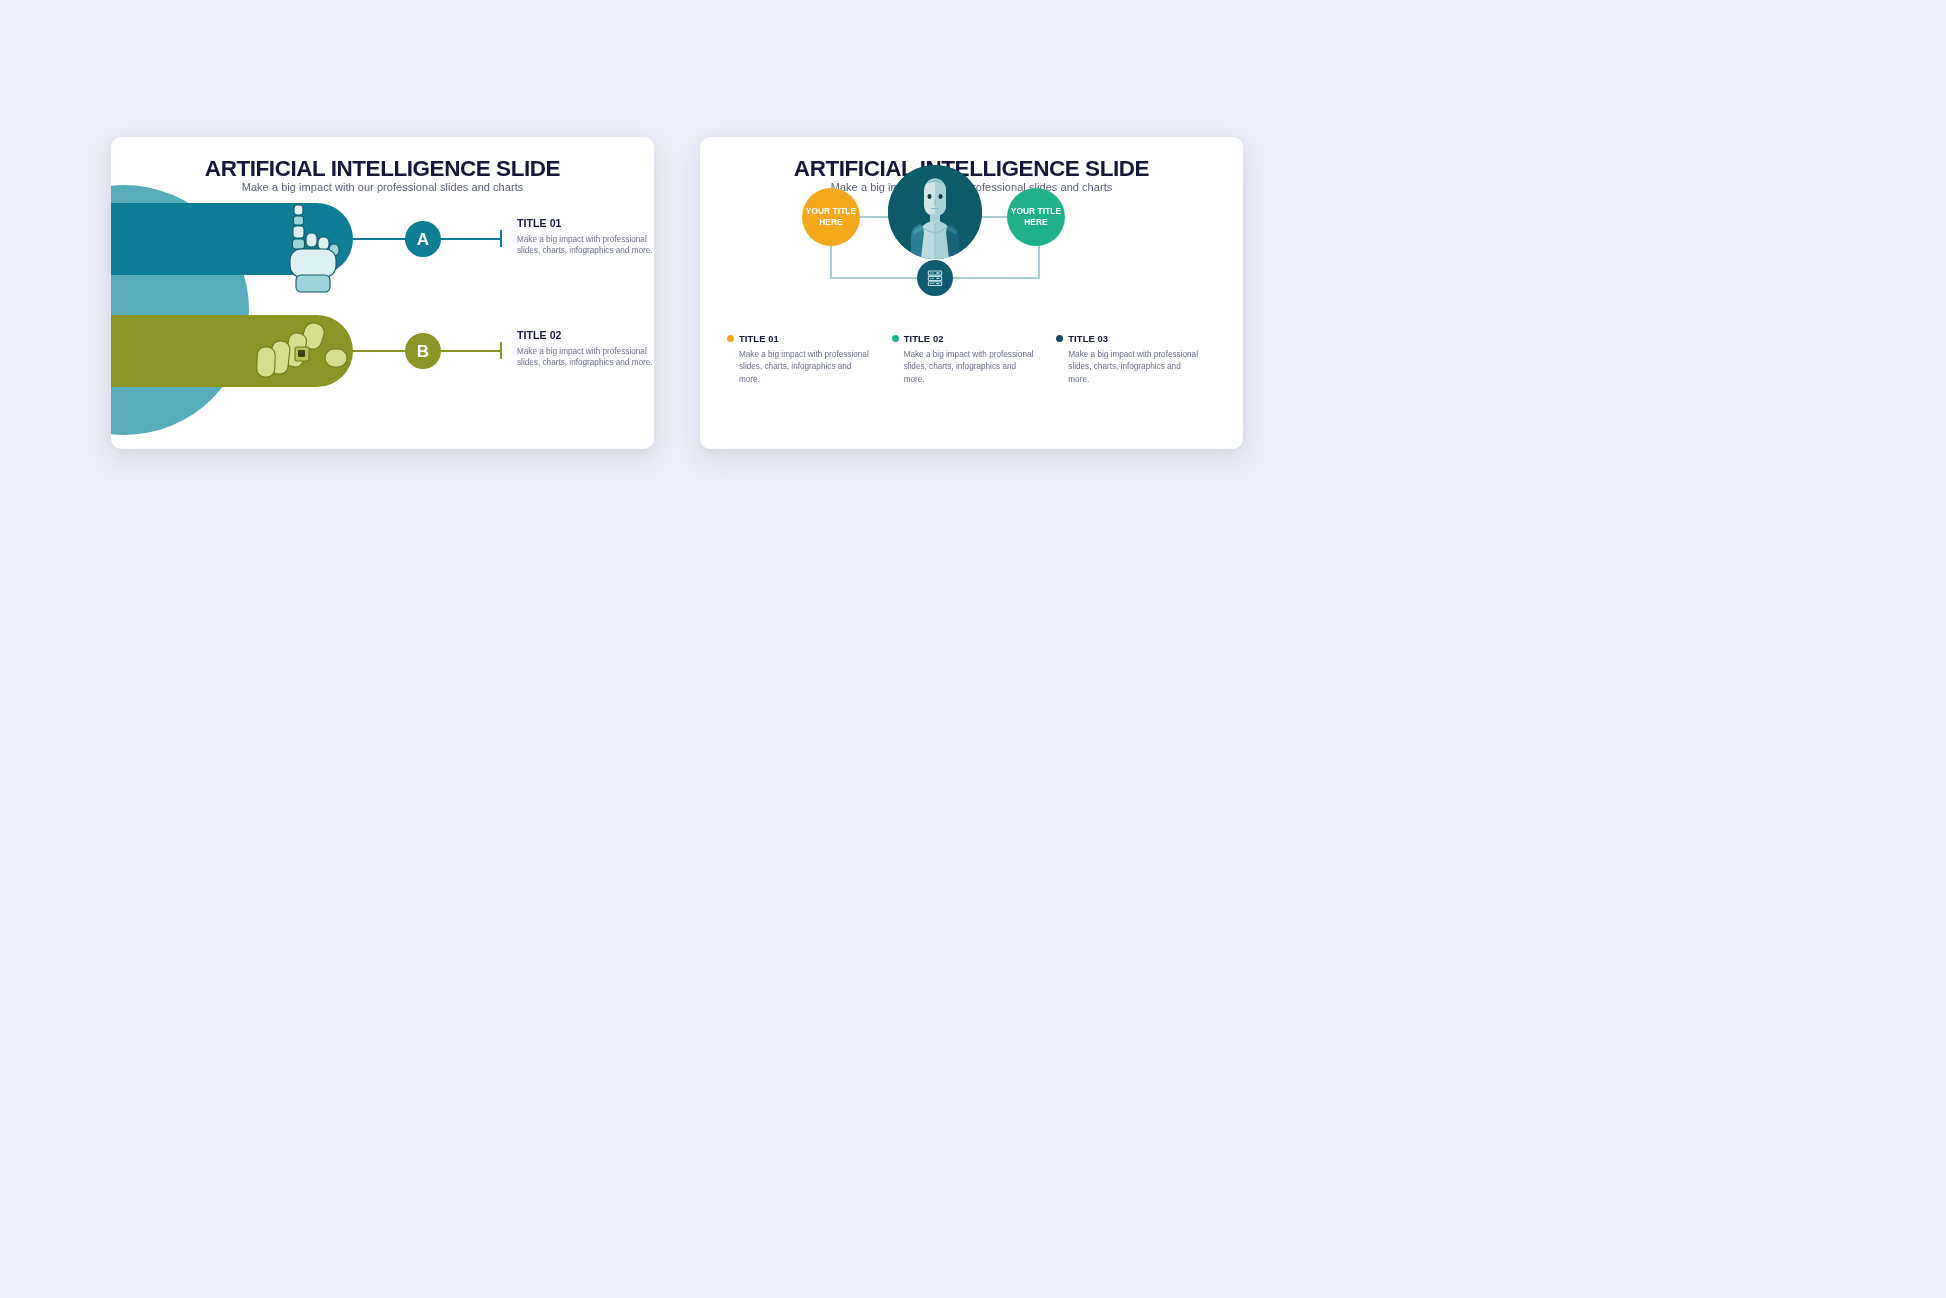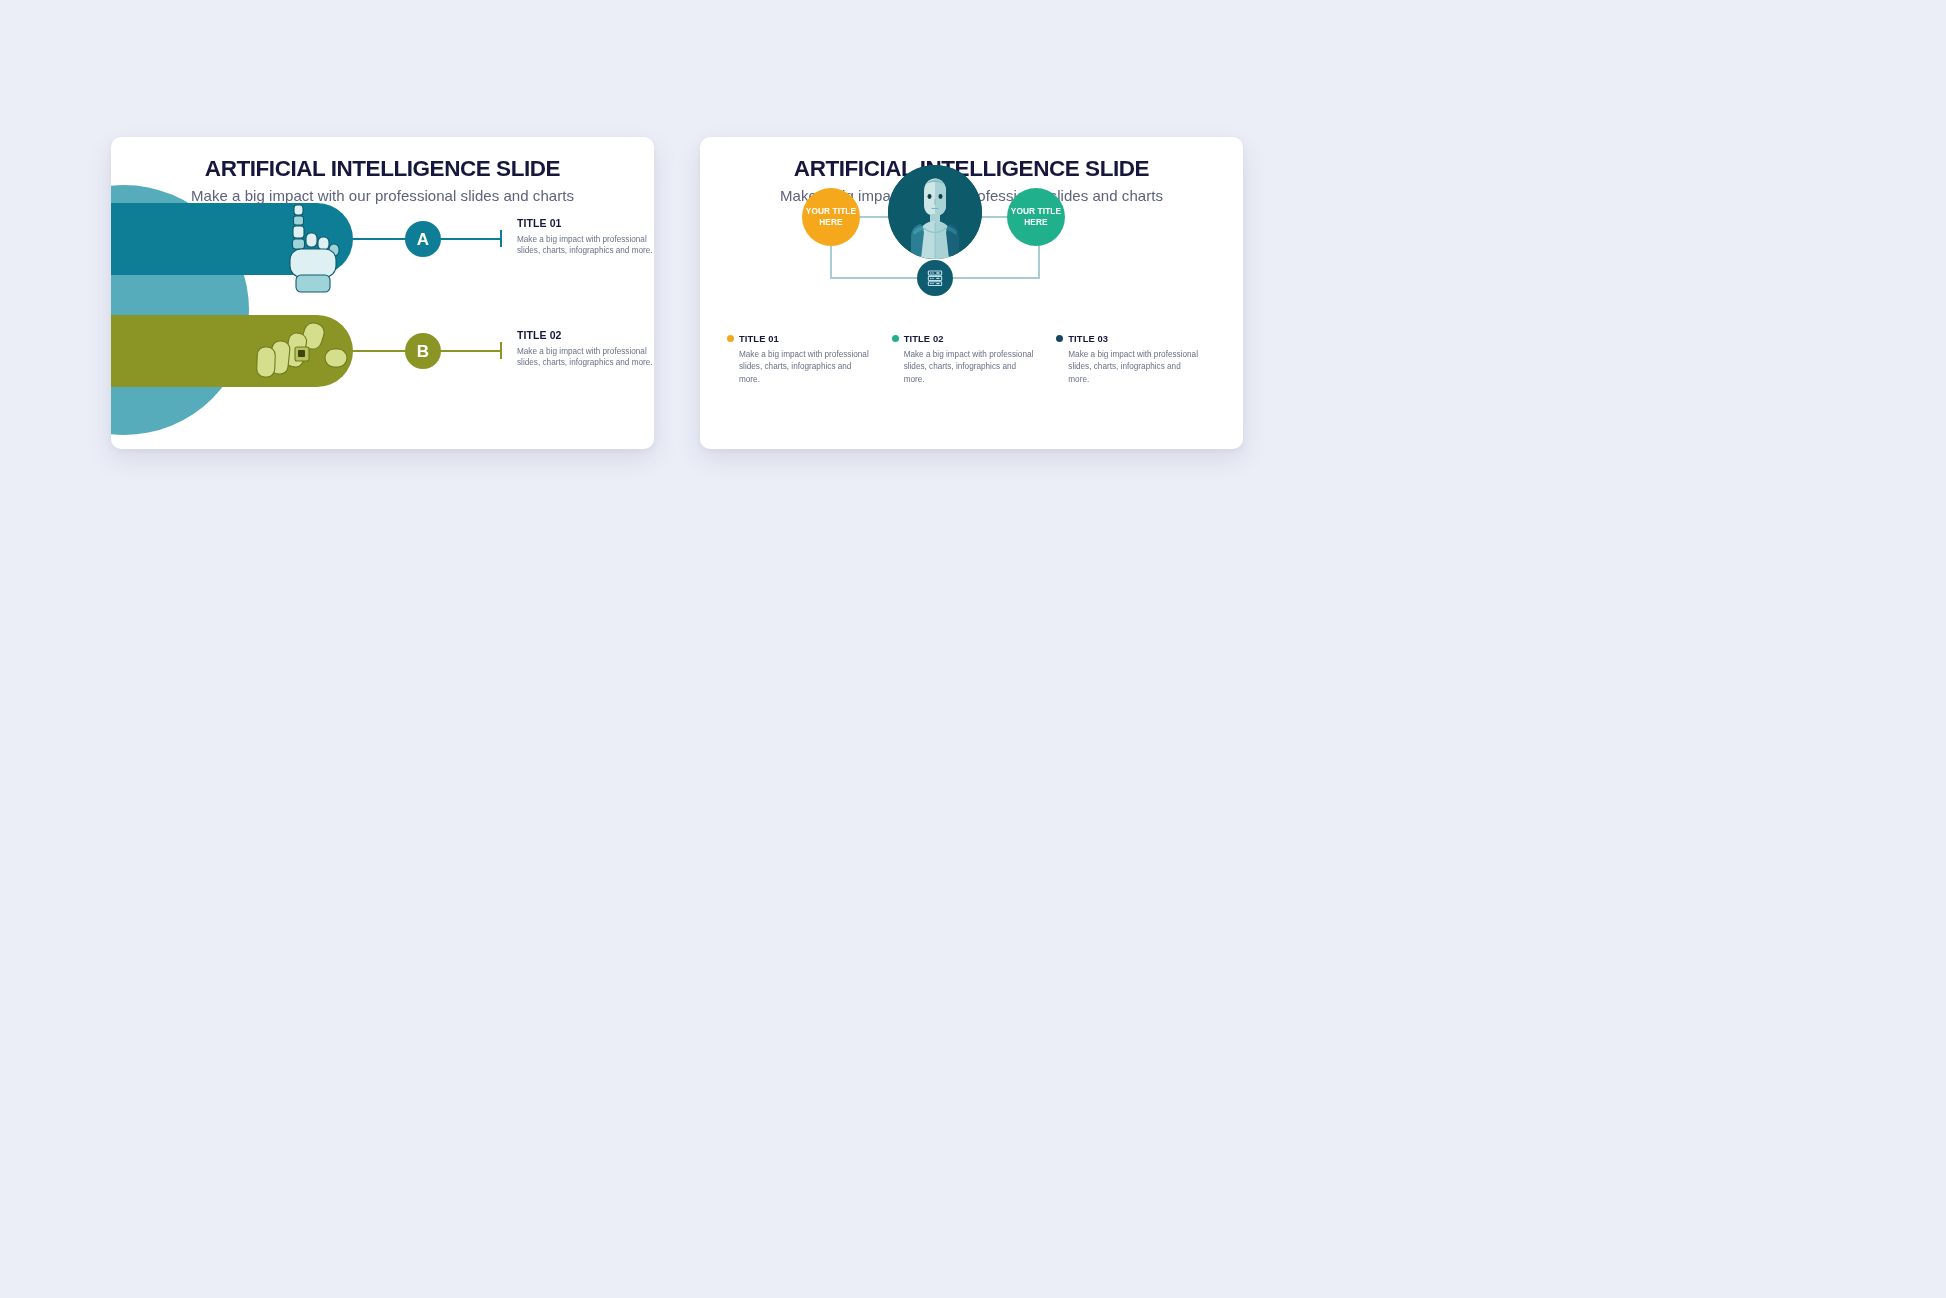--- a/index.html
+++ b/index.html
@@ -42,22 +42,22 @@
 
   .slide-title {
     font-size: 22.5px;
     font-weight: 800;
     letter-spacing: -0.45px;
     color: #15183c;
     line-height: 1.05;
     white-space: nowrap;
   }
   .slide-sub {
-    margin-top: 6px;
-    font-size: 15px;
+    margin-top: 0;
+    font-size: 11px;
     font-weight: 400;
     color: #5c627c;
     letter-spacing: 0.05px;
     white-space: nowrap;
   }
 
   
   .blob-layer {
     position: absolute;
     left: 0; top: 0; width: 100%; height: 100%;

